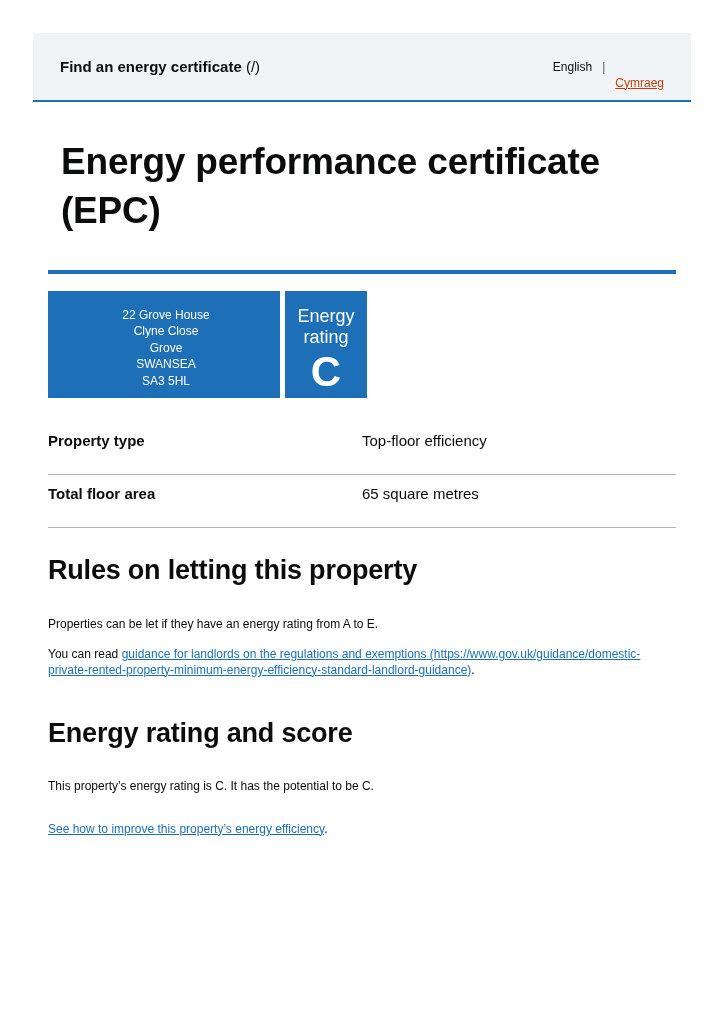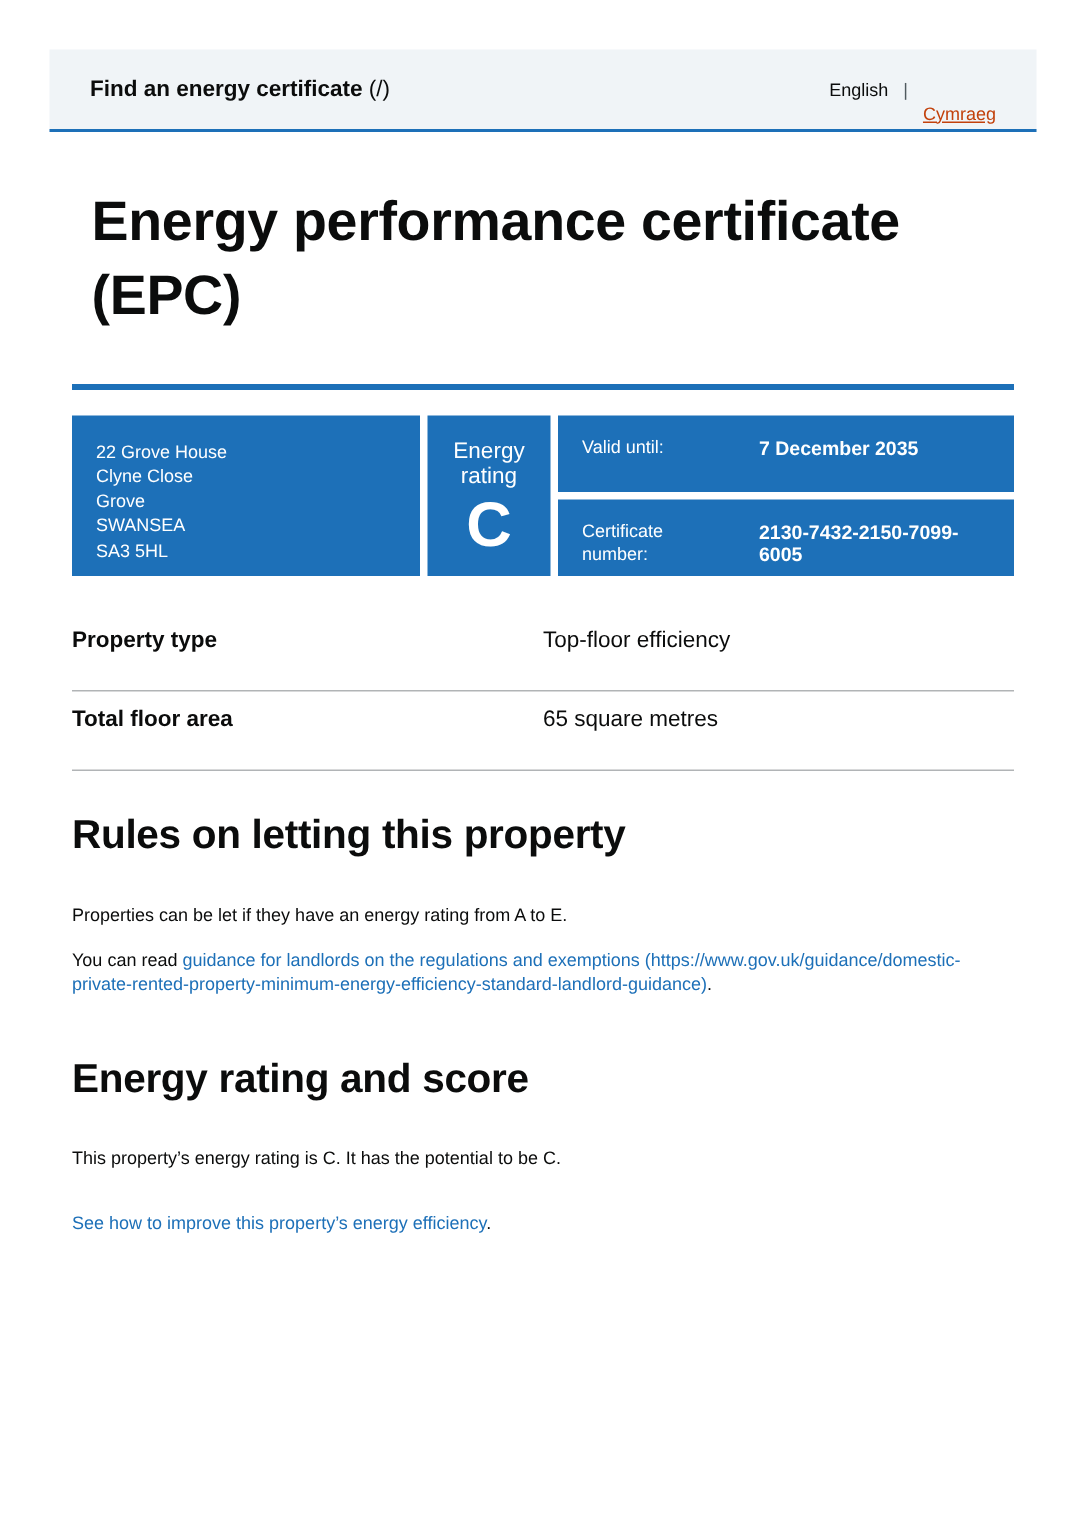--- a/index.html
+++ b/index.html
@@ -6,21 +6,21 @@
   html, body { background: #ffffff; }
   body {
     width: 724px; min-height: 1024px;
     font-family: "Liberation Sans", "DejaVu Sans", sans-serif;
     color: #0b0c0c;
     -webkit-font-smoothing: antialiased;
   }
   
   .site-header {
     margin: 33px 33px 0 33px;
-    height: 55px;
+    height: 69px;
     background: #f0f4f7;
     border-bottom: 2px solid #1d70b8;
     display: flex; align-items: center; justify-content: space-between;
     padding: 0 27px;
   }
   .service-title { font-size: 15px; color: #0b0c0c; }
   .service-title .svc-name { font-weight: bold; }
   .service-title .svc-suffix { font-weight: normal; }
   .lang-switch { font-size: 12px; display: flex; align-items: center; gap: 10px; }
   .lang-sep { color: #505a5f; font-weight: normal; }
@@ -38,25 +38,25 @@
   .blue-rule { margin-top: 34px; height: 4px; background: #1d70b8; }
 
   
   .cert-banner {
     margin-top: 17px;
     display: grid;
     grid-template-columns: 232px 82px 1fr;
     gap: 5px;
     height: 107px;
   }
-  .panel { background: #1d70b8; color: #ffffff; }
+  .panel { background: #1d70b8; color: #ffffff; text-align: center; }
   .panel-address { padding: 16px 12px 0 16px; font-size: 12px; line-height: 16.5px; }
   .panel-address span { display: block; }
   .panel-rating { text-align: center; padding-top: 15px; }
-  .rating-label { font-size: 15px; display: block; }
+  .rating-label { font-size: 18px; display: block; }
   .rating-value { font-size: 42px; font-weight: bold; line-height: 1.05; display: block; margin-top: 2px; }
   .banner-right { display: grid; grid-template-rows: 1fr 1fr; gap: 5px; }
   .banner-row {
     display: flex; align-items: flex-start;
     padding: 14px 14px 0 16px;
     font-size: 12px; line-height: 15px;
   }
   .banner-row .row-label { width: 118px; flex: none; }
   .row-label .label-inner { display: inline-block; }
   .row-label .label-narrow { max-width: 70px; }
@@ -72,21 +72,21 @@
   }
   .summary-key { font-weight: bold; width: 314px; flex: none; }
   .summary-val { font-weight: normal; }
 
   
   h2.section-heading { font-size: 27px; font-weight: bold; letter-spacing: -0.2px; }
   h2.rules-heading  { margin: 27px 0 31px 0; }
   h2.energy-heading { margin: 40px 0 30px 0; }
   p.body-s { font-size: 12px; line-height: 15.5px; margin: 0 0 15px 0; color: #0b0c0c; }
   p.body-s.gap-lg { margin-bottom: 27px; }
-  a.text-link { color: #1d70b8; cursor: pointer; }
+  a.text-link { color: #1d70b8; text-decoration: underline; cursor: pointer; }
 </style>
 </head>
 <body>
 
 <header class="site-header">
   <div class="service-title">
     <span class="svc-name">Find an energy certificate</span>
     <span class="svc-suffix">(/)</span>
   </div>
   <nav class="lang-switch">
@@ -107,30 +107,20 @@
       <span>22 Grove House</span>
       <span>Clyne Close</span>
       <span>Grove</span>
       <span>SWANSEA</span>
       <span>SA3 5HL</span>
     </div>
     <div class="panel panel-rating">
       <span class="rating-label">Energy rating</span>
       <span class="rating-value">C</span>
     </div>
-    <div class="banner-right">
-      <div class="panel banner-row">
-        <span class="row-label"><span class="label-inner">Valid until:</span></span>
-        <span class="row-value">7 December 2035</span>
-      </div>
-      <div class="panel banner-row">
-        <span class="row-label"><span class="label-inner label-narrow">Certificate number:</span></span>
-        <span class="row-value">2130-7432-2150-7099-6005</span>
-      </div>
-    </div>
   </section>
 
   <div class="summary-table">
     <div class="summary-row">
       <span class="summary-key">Property type</span>
       <span class="summary-val">Top-floor efficiency</span>
     </div>
     <div class="summary-row">
       <span class="summary-key">Total floor area</span>
       <span class="summary-val">65 square metres</span>

